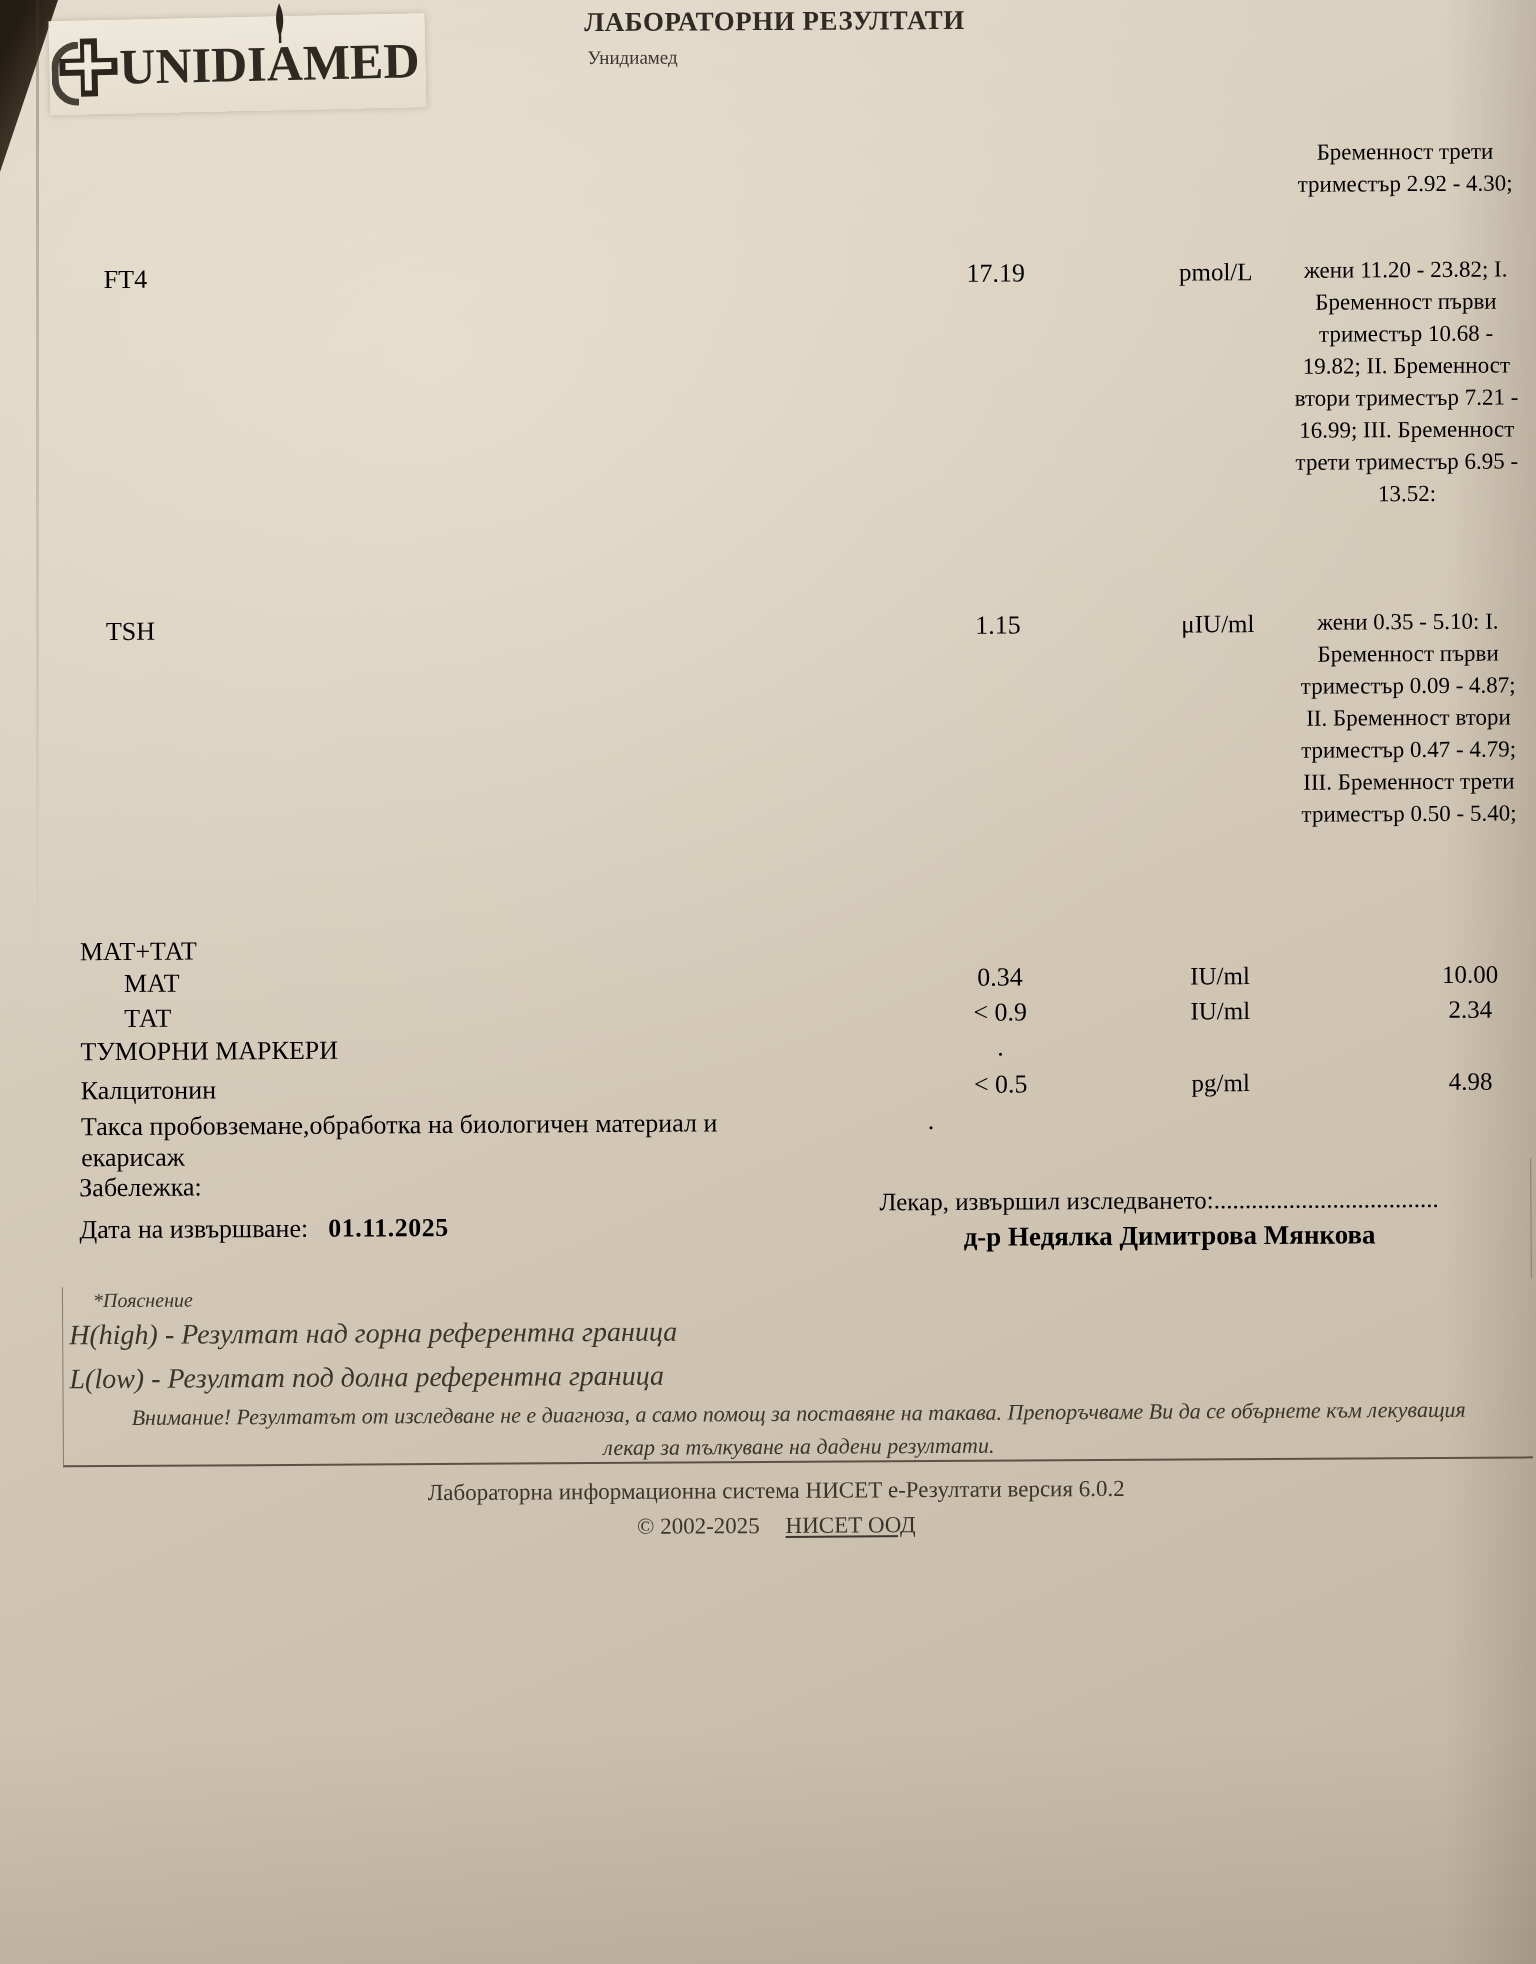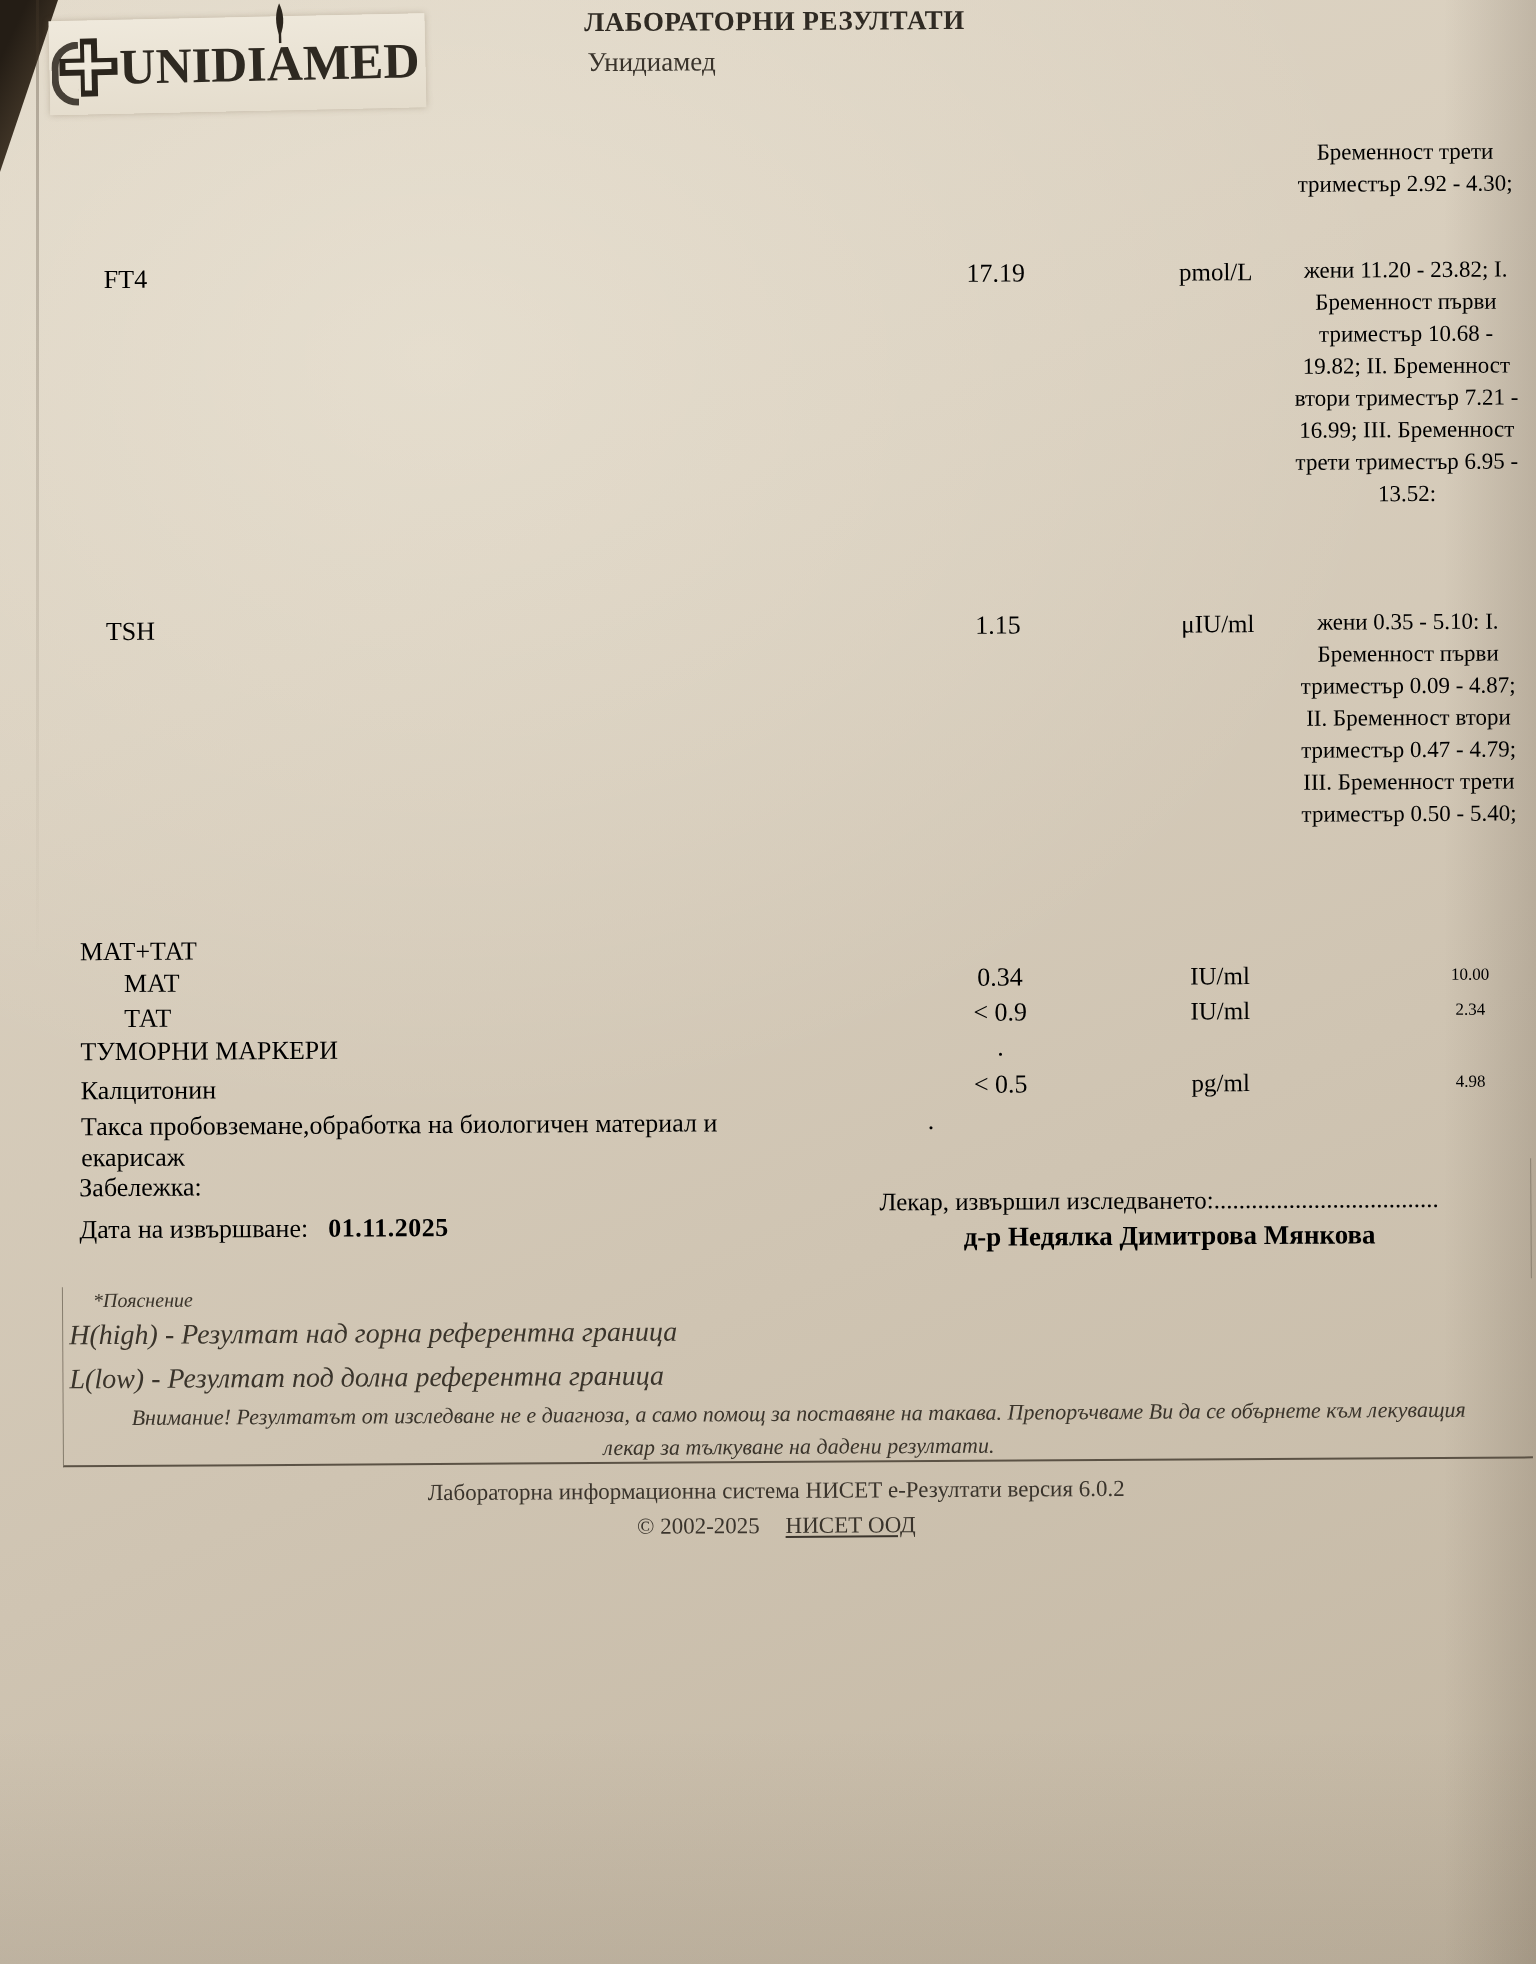--- a/index.html
+++ b/index.html
@@ -59,40 +59,40 @@
     font-weight:bold;font-size:50px;letter-spacing:0px;color:#2e2921;
     margin-left:2px;white-space:nowrap;
   }
   .feather{position:absolute;left:222px;top:-13px;}
   .hdr-title{
     position:absolute;left:585px;top:6px;
     font-weight:bold;font-size:27px;letter-spacing:.5px;color:#2f2a23;
   }
   .hdr-sub{
     position:absolute;left:588px;top:46px;
-    font-size:27px;color:#3a342c;
+    font-size:19px;color:#3a342c;
   }
 
   
   .rtable{
     position:absolute;left:55px;top:140px;width:1470px;
     border:1.4px solid var(--line);
     box-sizing:border-box;
     color:var(--ink);
   }
   .trow{display:flex;box-sizing:border-box;}
   .trow + .trow{border-top:1.3px solid var(--line);}
   .trow > div{box-sizing:border-box;overflow:hidden;}
   .trow > div + div{border-left:1.3px solid var(--line);}
   .c-name{width:790px;font-size:26px;padding:2px 10px 0 20px;line-height:31px;}
   .c-val {width:300px;font-size:26px;text-align:center;padding-top:1px;line-height:31px;}
   .c-unit{width:140px;font-size:25px;text-align:center;padding-top:1px;line-height:31px;}
   .c-ref {width:240px;font-size:23px;text-align:center;line-height:32px;padding:0 5px;}
   .c-refl{width:120px;}
-  .c-refr{width:120px;font-size:17px;text-align:center;line-height:31px;padding-top:1px;}
+  .c-refr{width:120px;font-size:25px;text-align:center;line-height:31px;padding-top:1px;}
   .r-prev{height:118px;}
   .r-ft4{height:352px;}
   .r-tsh{height:322px;}
   .r-mattat{height:30px;}
   .r-mat{height:35px;}
   .r-tat{height:35px;}
   .r-tumor{height:37px;}
   .r-calc{height:36px;}
   .r-fee{height:68px;}
   .r-ft4 .c-name,.r-tsh .c-name{padding-left:48px;}

